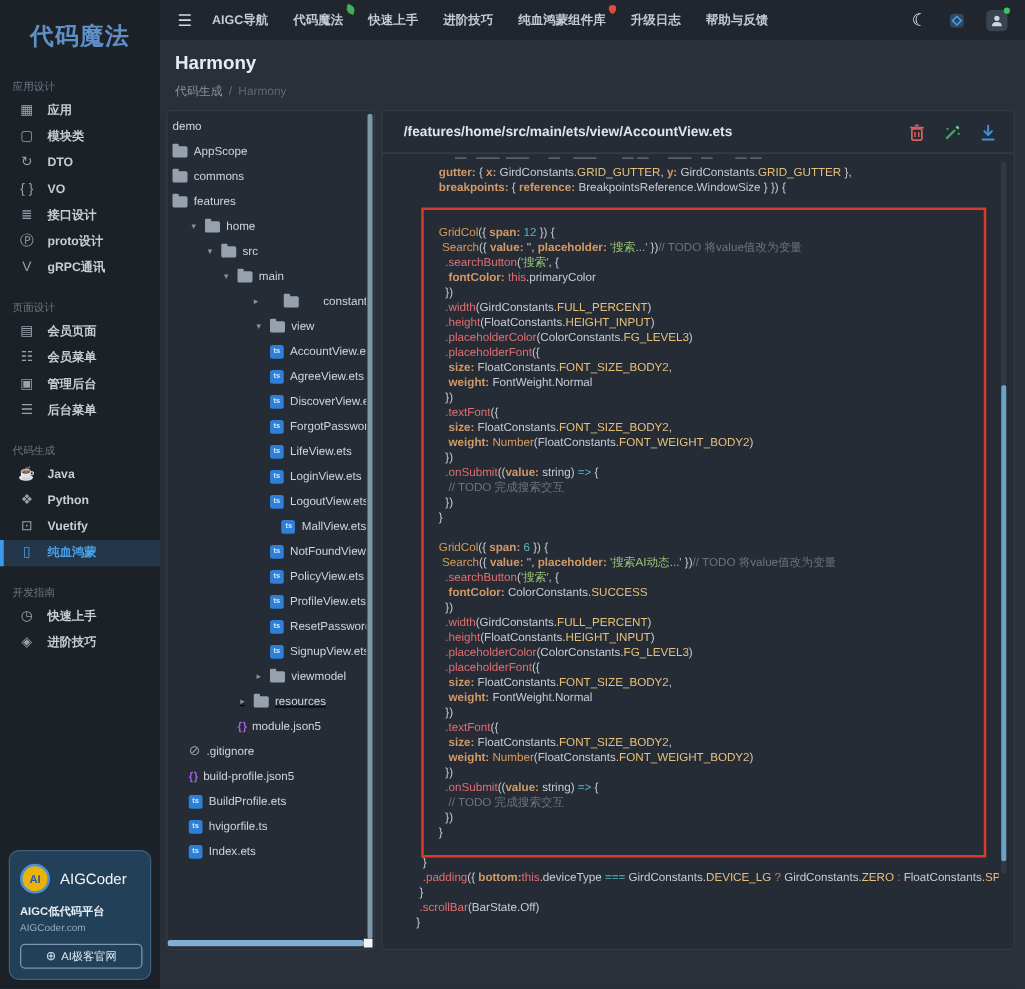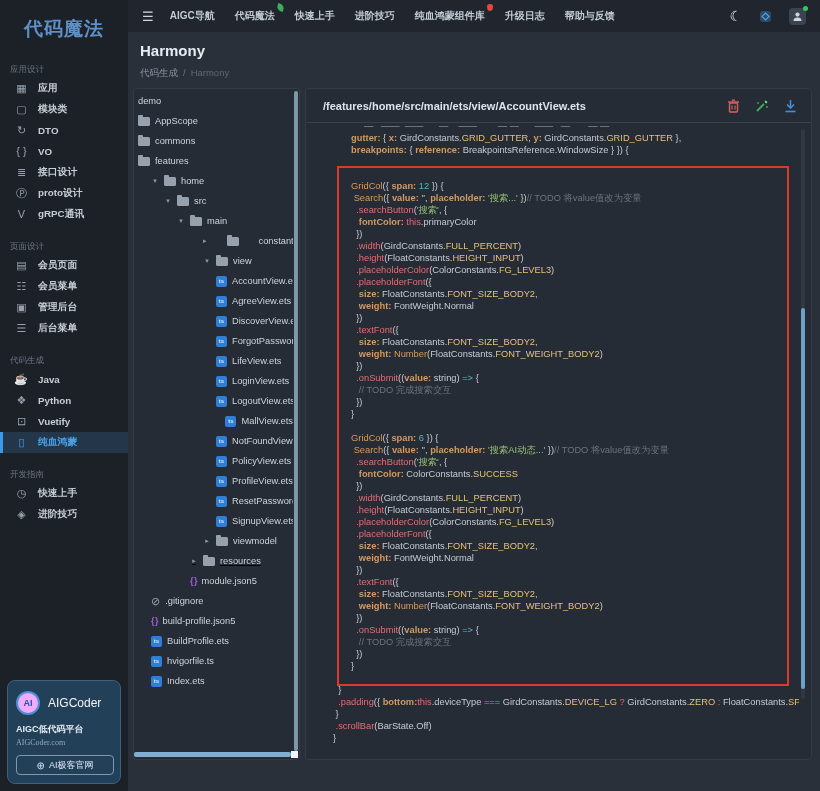--- a/index.html
+++ b/index.html
@@ -13,24 +13,24 @@
   .side-item { position:relative; display:flex; align-items:center; height:21px; padding-left:14px; gap:9px; cursor:pointer; }
   .side-ic { width:15px; text-align:center; font-size:11px; color:#98a2ae; line-height:1; }
   .side-lb { font-size:9.8px; color:#c6cdd5; font-weight:bold; }
   .side-item.active { background:#24374a; }
   .side-item.active::before { content:''; position:absolute; left:0; top:0; width:3px; height:100%; background:#3d9ae8; }
   .side-item.active .side-lb, .side-item.active .side-ic { color:#4aa0e8; }
 
   
   .brand-card { position:absolute; left:7px; top:680px; width:114px; height:104px; background:#234059; border:1px solid #3d5f80; border-radius:8px; padding:10px 8px; }
   .bc-top { display:flex; align-items:center; gap:8px; }
-  .bc-logo { width:24px; height:24px; border-radius:50%; background:#f0abfc; color:#2557a7; font-size:9px; font-weight:bold; display:flex; align-items:center; justify-content:center; border:2px solid #4d8fd6; }
+  .bc-logo { width:24px; height:24px; border-radius:50%; background:#eab308; color:#2557a7; font-size:9px; font-weight:bold; display:flex; align-items:center; justify-content:center; border:2px solid #4d8fd6; }
   .bc-brand { color:#f2f5f8; font-size:12px; }
   .bc-sub { margin-top:8px; color:#e4ecf4; font-size:9px; font-weight:bold; }
-  .bc-dom { margin-top:2px; color:#93a9bd; font-size:8px;font-family:Liberation Serif, serif; }
+  .bc-dom { margin-top:2px; color:#93a9bd; font-size:8px; }
   .bc-btn { margin-top:8px; width:98px; height:20px; border:1px solid #7d97b5; border-radius:4px; color:#dfe9f3; font-size:9px; display:flex; align-items:center; justify-content:center; gap:4px; cursor:pointer; background:transparent; }
   .bc-globe { font-size:10px; color:#cfe0f0; }
 
   
   .topnav { position:absolute; left:128px; top:0; width:692px; height:32px; background:#20252e; display:flex; align-items:center; padding:0 14px; }
   .burger { color:#cfd6de; font-size:13px; margin-right:16px; cursor:pointer; }
   .nav-items { display:flex; align-items:center; gap:20px; }
   .nav-item { position:relative; color:#c2cad4; font-size:10px; font-weight:bold; cursor:pointer; white-space:nowrap; }
   .badge-leaf { position:absolute; top:-5px; right:-9px; width:7px; height:7px; background:#3fae57; border-radius:0 70% 0 70%; transform:rotate(20deg); }
   .badge-fire { position:absolute; top:-5px; right:-8px; width:6px; height:7px; background:#e04b3a; border-radius:50% 50% 50% 50% / 35% 35% 65% 65%; }

